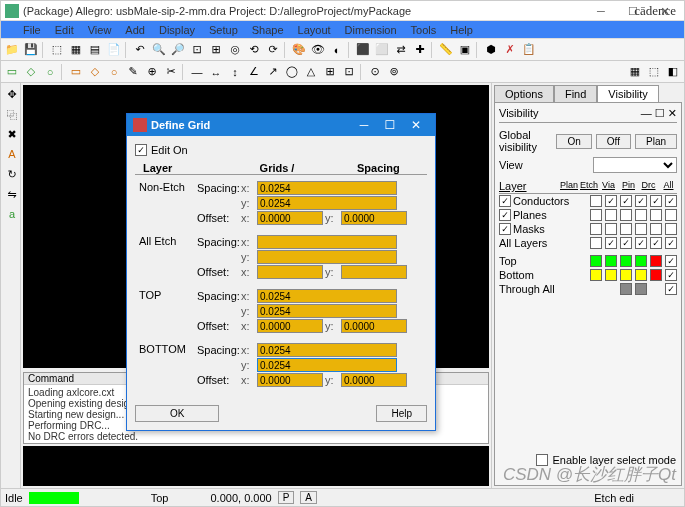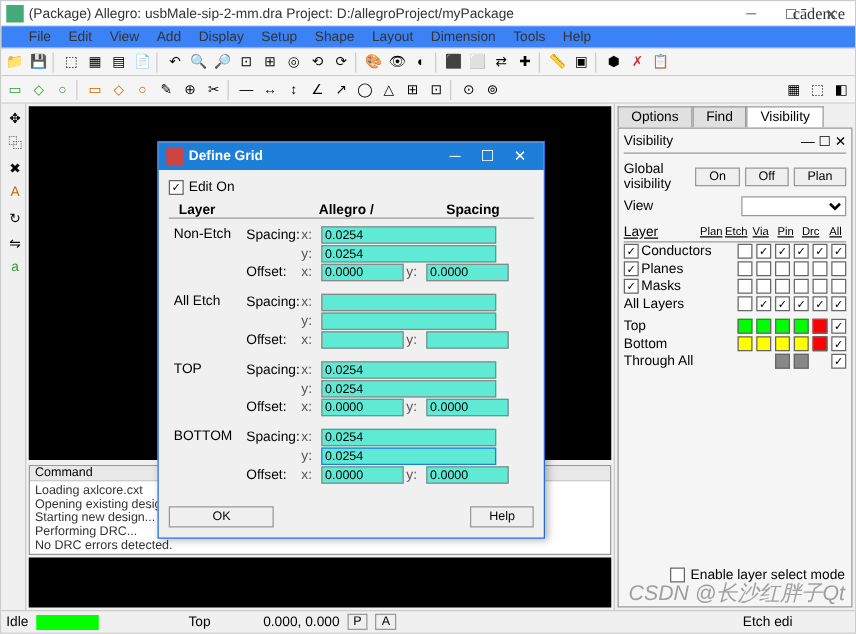--- a/index.html
+++ b/index.html
@@ -49,21 +49,21 @@
 .dlg-hdr { display: flex; border-bottom: 1px solid #999; margin-bottom: 4px; font-weight: bold; font-size: 10px; }
 .dlg-hdr .c1 { width: 62px; padding-left: 8px; }
 .dlg-hdr .c2 { flex: 1; text-align: center; }
 .dlg-hdr .c3 { width: 70px; text-align: left; }
 .grid-sec { display: flex; padding: 2px 0 8px 0; font-size: 10px; }
 .grid-sec .name { width: 62px; padding-left: 4px; }
 .grid-sec .rows { flex: 1; display: flex; flex-direction: column; gap: 1px; }
 .grid-row { display: flex; align-items: center; gap: 2px; }
 .grid-row .lab { width: 42px; }
 .grid-row .ax { width: 14px; color: #555; }
-.grid-row input { height: 14px; border: 1px solid #888; background: #5eead4; padding: 0 2px; font-size: 10px; width: 66px; }
+.grid-row input { height: 14px; border: 1px solid #888; background: #eab308; padding: 0 2px; font-size: 10px; width: 66px; }
 .dlg-btns { display: flex; justify-content: space-between; padding: 4px 8px 8px 8px; }
 .watermark { position: absolute; right: 8px; bottom: 20px; font-size: 17px; color: rgba(100,100,100,0.6); z-index: 200; font-style: italic; }
 select { border: 1px solid #999; background: #fff; font-size: 10px; height: 16px; }
 </style>
 </head>
 <body>
 
 <div class="title-bar">
   <div class="icon"></div>
   <div class="title-text">(Package) Allegro: usbMale-sip-2-mm.dra  Project: D:/allegroProject/myPackage</div>
@@ -333,21 +333,21 @@
     <span class="db">☐</span>
     <span class="db">✕</span>
   </div>
   <div class="dlg-body">
     <div class="dlg-check">
       <span class="cb">✓</span>
       <span>Edit On</span>
     </div>
     <div class="dlg-hdr">
       <div class="c1">Layer</div>
-      <div class="c2">Allegro   /</div>
+      <div class="c2">Grids   /</div>
       <div class="c3">Spacing</div>
     </div>
 
     <div class="grid-sec">
       <div class="name">Non-Etch</div>
       <div class="rows">
         <div class="grid-row">
             <span class="lab">Spacing:</span>
             <span class="ax">x:</span>
             <input style="width: 140px;" value="0.0254">

